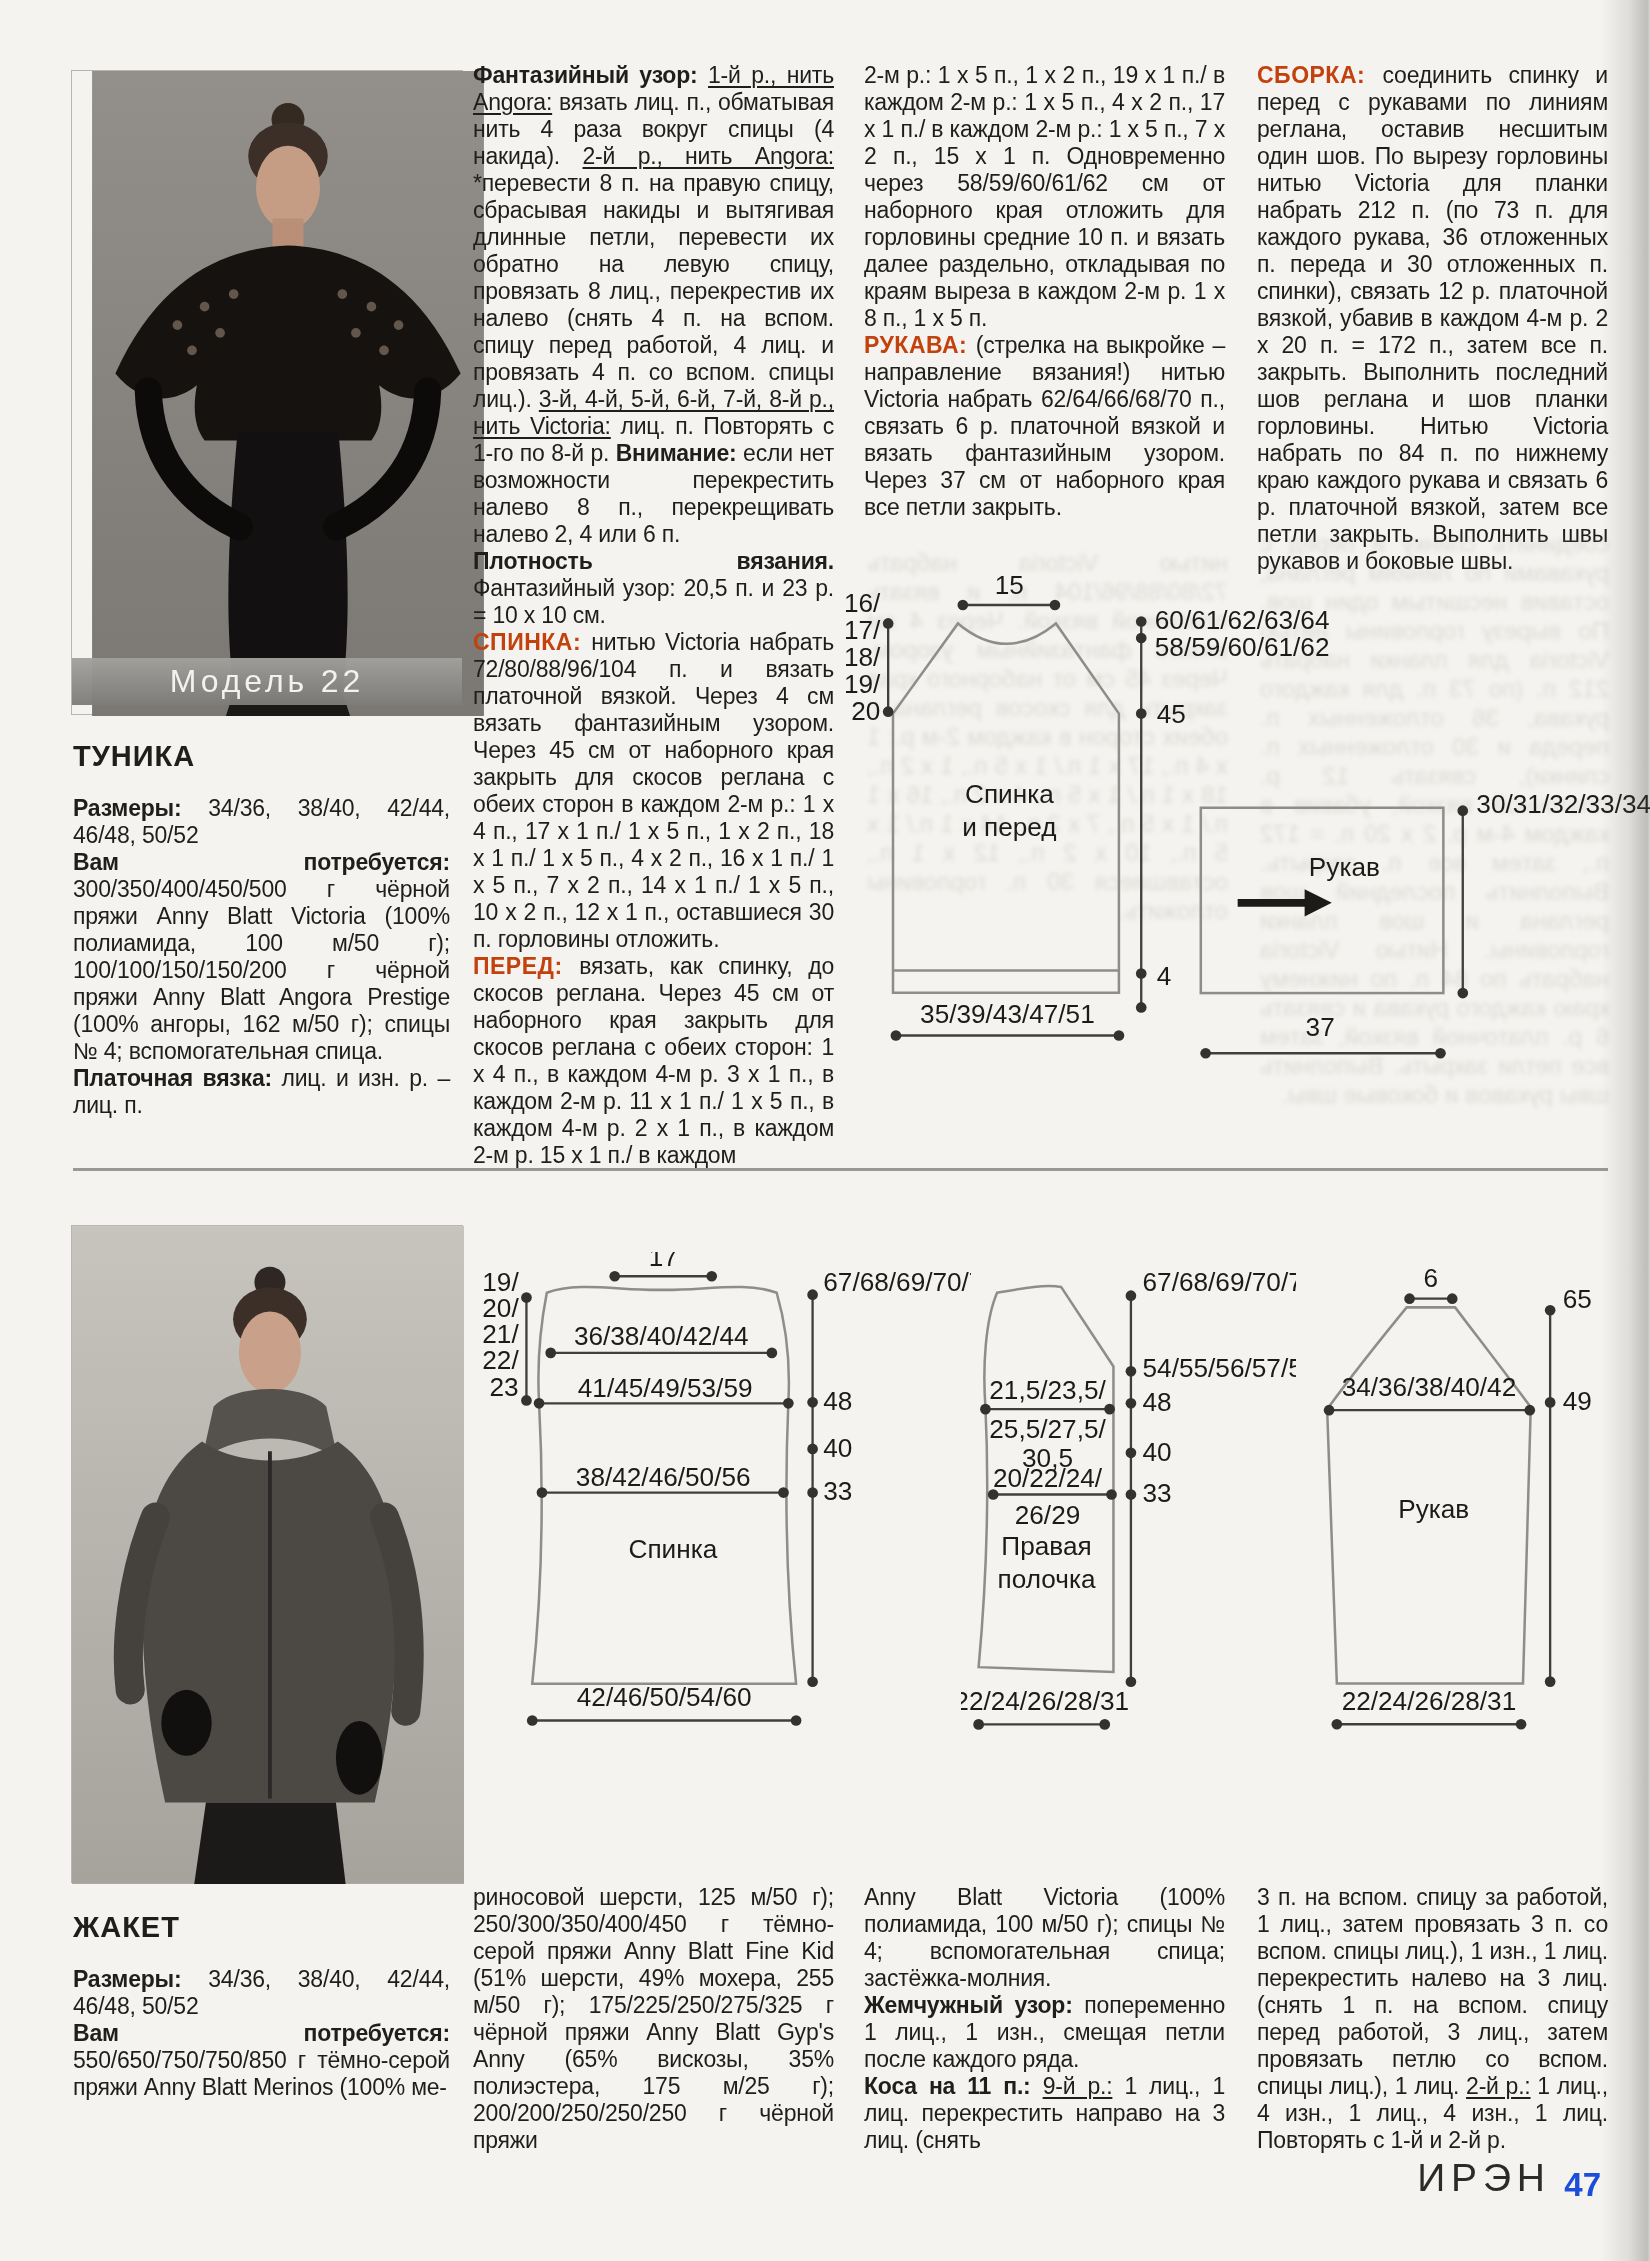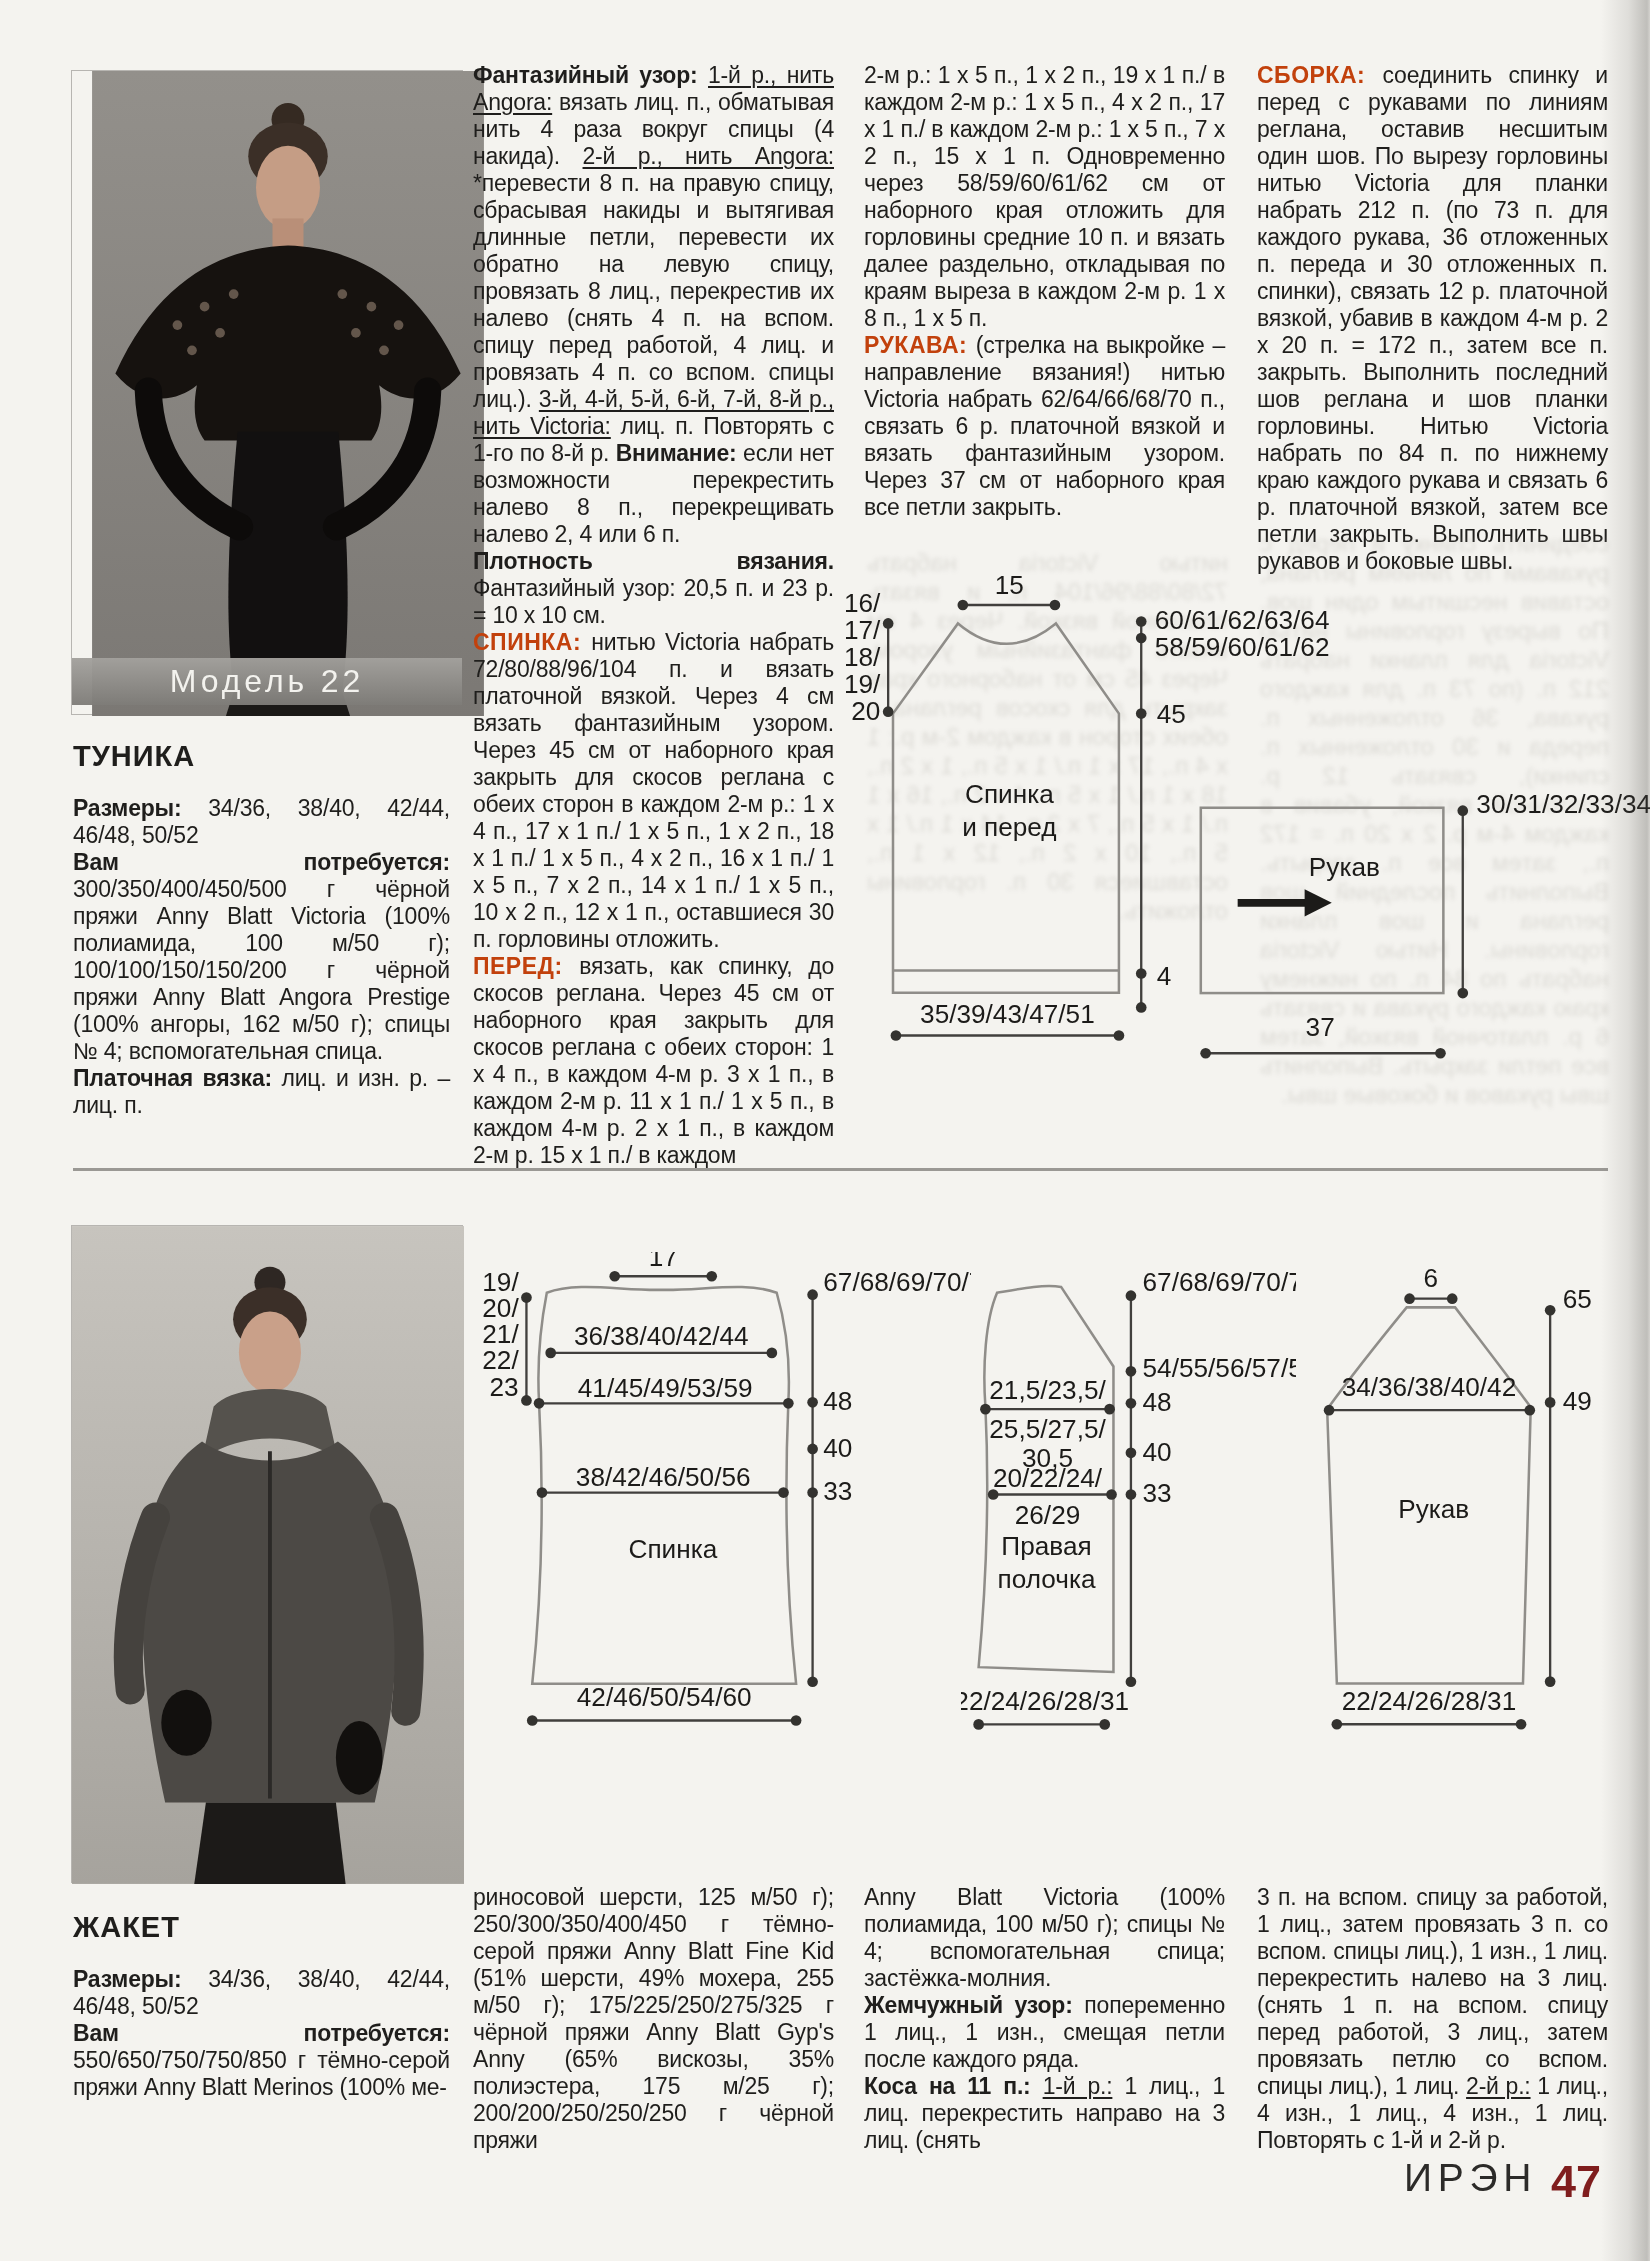--- a/index.html
+++ b/index.html
@@ -27,21 +27,21 @@
   .caption-band span{color:#f3f2ee;font-size:32px;font-weight:400;letter-spacing:3.9px;}
   .divider{position:absolute;left:73px;top:1168px;width:1535px;height:2.9px;background:#9a9894;}
   svg text{font-family:"Liberation Sans","DejaVu Sans",sans-serif;font-size:27px;fill:#1c1b19;}
   svg .shape{fill:none;stroke:#8f8d89;stroke-width:2.6;}
   svg .dim{stroke:#413f3d;stroke-width:2.4;}
   svg .dot{fill:#33322f;}
   .ghost{position:absolute;color:#a9a69f;opacity:.30;filter:blur(2.3px);
     transform:scale(-1,1);font-size:24px;line-height:29px;text-align:justify;pointer-events:none;}
   .footer{position:absolute;right:50px;top:2156px;display:flex;align-items:flex-start;gap:13.6px;}
   .footer .brand{font-size:39px;letter-spacing:5.8px;color:#2c2b29;}
-  .footer .num{font-size:45px;font-weight:bold;color:#7f1d1d;}
+  .footer .num{font-size:33px;font-weight:bold;color:#1d4ed8;margin-top:10px;}
 </style>
 </head>
 <body>
 
 <div class="photo" style="left:71px;top:70px;width:392px;height:645px;padding-left:20px;">
   <svg width="392" height="645" viewBox="0 0 404 665">
     <defs>
       <linearGradient id="bg1" x1="0" y1="0" x2="0" y2="1">
         <stop offset="0" stop-color="#93908b"></stop>
           <stop offset="1" stop-color="#7b7874"></stop>
@@ -301,21 +301,21 @@
     <p class="para p-h"><span class="s-h">ЖАКЕТ</span></p>
     <p class="para"><span class="s-b">Размеры: </span><span>34/36, 38/40, 42/44, 46/48, 50/52</span></p>
     <p class="para"><span class="s-b">Вам потребуется: </span><span>550/650/750/750/850 г тёмно-серой пряжи Anny Blatt Merinos (100% ме-</span></p>
   </div>
 <div class="col" style="left:473px;top:1884px;width:361px;">
     <p class="para"><span>риносовой шерсти, 125 м/50 г); 250/300/350/400/450 г тёмно-серой пряжи Anny Blatt Fine Kid (51% шерсти, 49% мохера, 255 м/50 г); 175/225/250/275/325 г чёрной пряжи Anny Blatt Gyp's Anny (65% вискозы, 35% полиэстера, 175 м/25 г); 200/200/250/250/250 г чёрной пряжи</span></p>
   </div>
 <div class="col" style="left:864px;top:1884px;width:361px;">
     <p class="para"><span>Anny Blatt Victoria (100% полиамида, 100 м/50 г); спицы № 4; вспомогательная спица; застёжка-молния.</span></p>
     <p class="para"><span class="s-b">Жемчужный узор: </span><span>попеременно 1 лиц., 1 изн., смещая петли после каждого ряда.</span></p>
-    <p class="para"><span class="s-b">Коса на 11 п.: </span><span class="s-u">1-й р.:</span><span> 1 лиц., 1 лиц. перекрестить направо на 3 лиц. (снять</span></p>
+    <p class="para"><span class="s-b">Коса на 11 п.: </span><span class="s-u">9-й р.:</span><span> 1 лиц., 1 лиц. перекрестить направо на 3 лиц. (снять</span></p>
   </div>
 <div class="col" style="left:1257px;top:1884px;width:351px;">
     <p class="para"><span>3 п. на вспом. спицу за работой, 1 лиц., затем провязать 3 п. со вспом. спицы лиц.), 1 изн., 1 лиц. перекрестить налево на 3 лиц. (снять 1 п. на вспом. спицу перед работой, 3 лиц., затем провязать петлю со вспом. спицы лиц.), 1 лиц. </span><span class="s-u">2-й р.:</span><span> 1 лиц., 4 изн., 1 лиц., 4 изн., 1 лиц. Повторять с 1-й и 2-й р.</span></p>
   </div>
 
 <div class="footer">
   <span class="brand">ИРЭН</span>
   <span class="num">47</span>
 </div>
 

